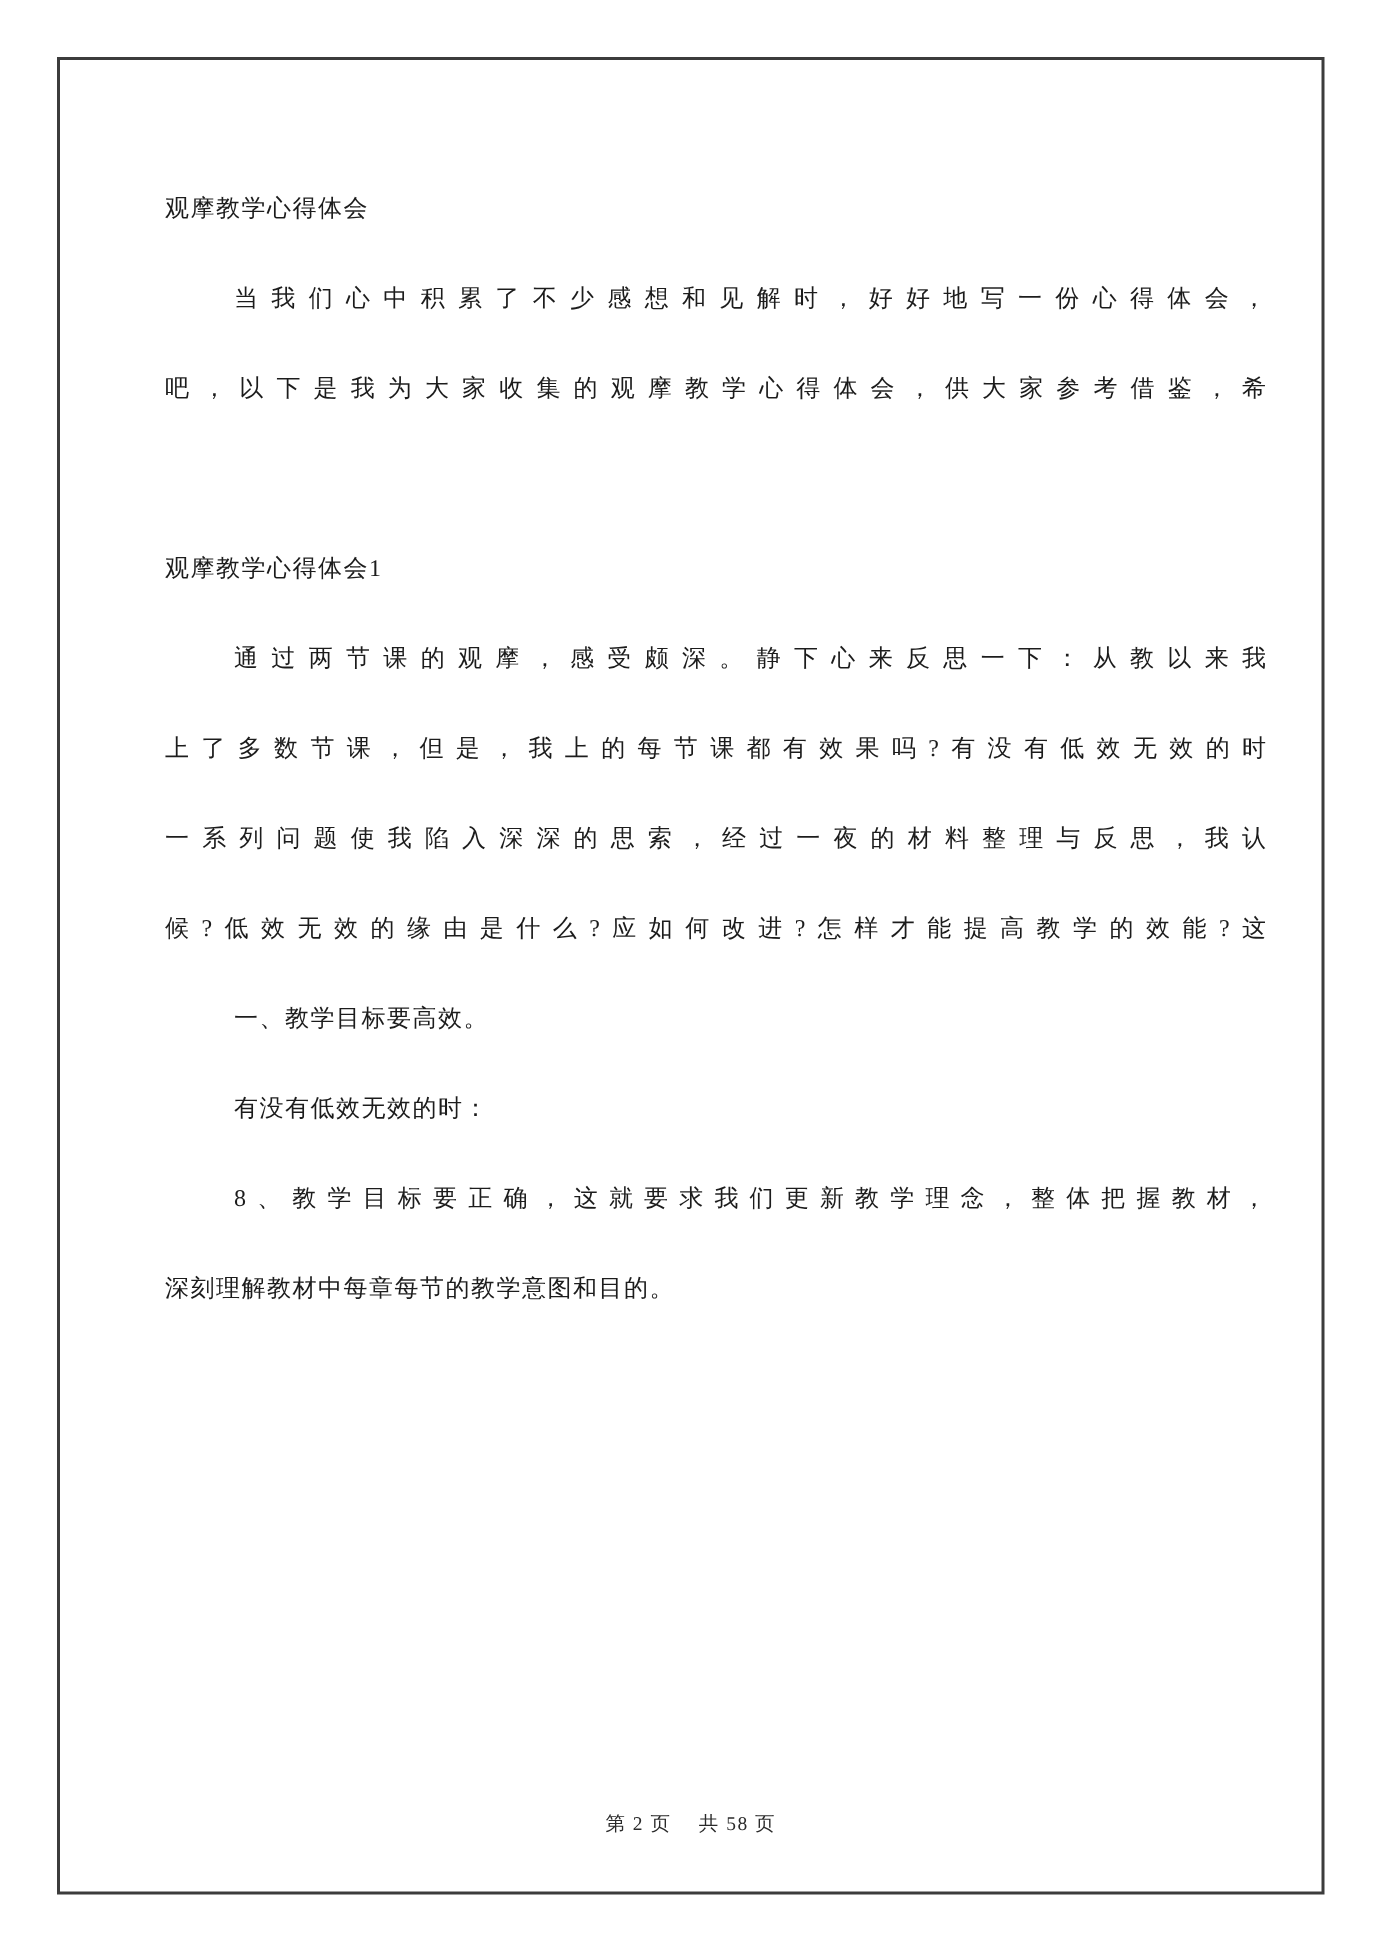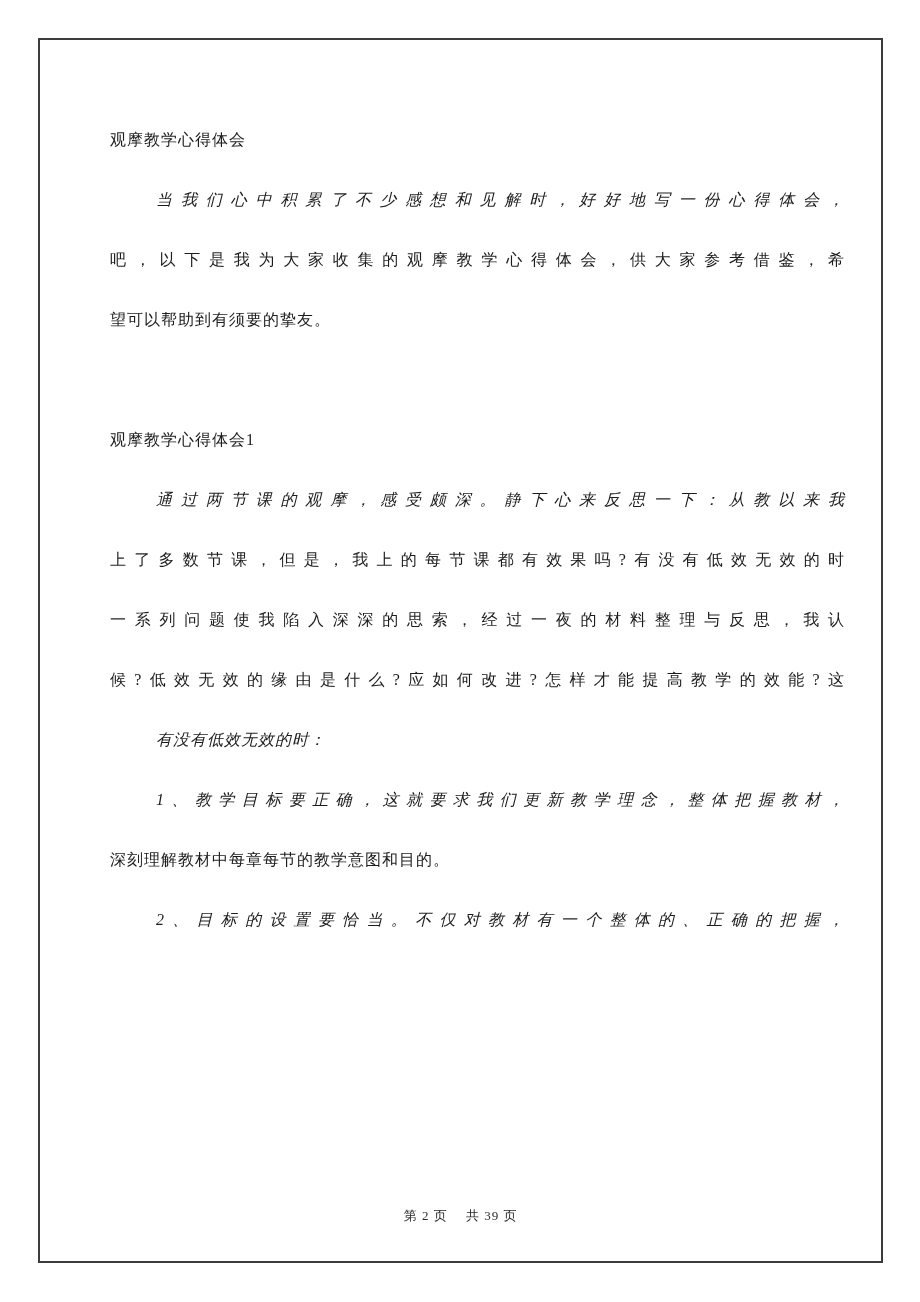--- a/index.html
+++ b/index.html
@@ -31,21 +31,21 @@
   .line {
     height: 60px;
     line-height: 60px;
     font-size: 16px;
     letter-spacing: 1px;
     color: #1c1c1c;
     text-align: left;
     width: 735px;
     overflow: visible;
   }
-  .line.indent { padding-left: 46px; font-style: italic; }
+  .line.indent { padding-left: 46px; }
   .line.just {
     text-align: justify;
     text-align-last: justify;
   }
   .footer {
     position: absolute;
     left: 0; right: 0;
     bottom: 36px;
     text-align: center;
     font-size: 13px;
@@ -56,30 +56,29 @@
 </style>
 </head>
 <body>
 
 <div class="page">
   <div class="frame">
     <div class="content" id="doc-lines">
         <div class="line">观摩教学心得体会</div>
         <div class="line indent just">当我们心中积累了不少感想和见解时，好好地写一份心得体会，</div>
         <div class="line just">吧，以下是我为大家收集的观摩教学心得体会，供大家参考借鉴，希</div>
-        <div class="line">望可以帮助到有须要的挚友。</div>
         <div class="line"></div>
         <div class="line">观摩教学心得体会1</div>
         <div class="line indent just">通过两节课的观摩，感受颇深。静下心来反思一下：从教以来我</div>
         <div class="line just">上了多数节课，但是，我上的每节课都有效果吗?有没有低效无效的时</div>
         <div class="line just">一系列问题使我陷入深深的思索，经过一夜的材料整理与反思，我认</div>
         <div class="line just">候?低效无效的缘由是什么?应如何改进?怎样才能提高教学的效能?这</div>
+        <div class="line indent">一、教学目标要高效。</div>
         <div class="line indent">有没有低效无效的时：</div>
-        <div class="line indent just">1、教学目标要正确，这就要求我们更新教学理念，整体把握教材，</div>
+        <div class="line indent just">8、教学目标要正确，这就要求我们更新教学理念，整体把握教材，</div>
         <div class="line">深刻理解教材中每章每节的教学意图和目的。</div>
-        <div class="line indent just">2、目标的设置要恰当。不仅对教材有一个整体的、正确的把握，</div>
       </div>
     <div class="footer">
       <span class="pageno">第 2 页</span>
-      <span class="total">共 39 页</span>
+      <span class="total">共 58 页</span>
     </div>
   </div>
 </div>
 
 </body></html>

